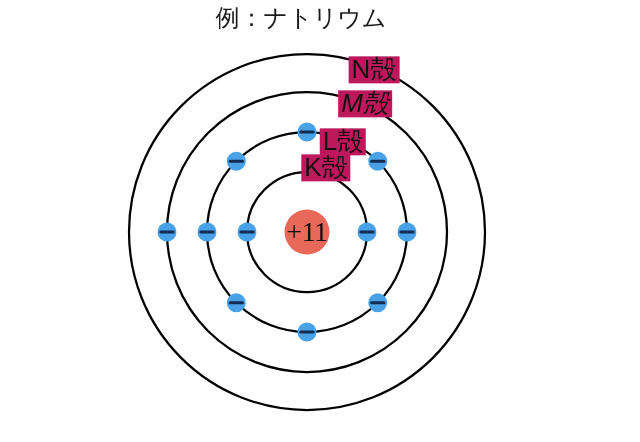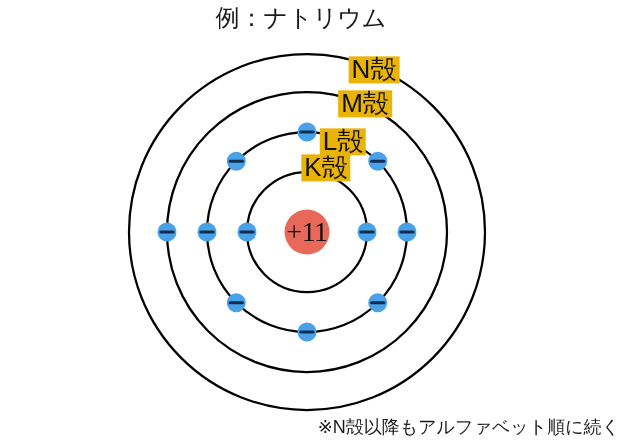--- a/index.html
+++ b/index.html
@@ -8,21 +8,21 @@
     font-family:"Liberation Sans","DejaVu Sans",sans-serif;color:#111;
   }
   .title{
     position:absolute;top:2px;left:301px;transform:translateX(-50%);
     font-size:24px;font-weight:500;white-space:nowrap;color:#1a1a1a;
   }
   svg.atom{position:absolute;left:0;top:0;}
   .orbit{fill:none;stroke:#000;stroke-width:2.25px;}
   .shell-label{
     position:absolute;transform:translate(-50%,-50%);
-    background:#eab308;padding:0 3px;line-height:1.05;
+    background:#be185d;padding:0 3px;line-height:1.05;
     font-size:26px;color:#111;white-space:nowrap;
   }
   .nucleus-text{
     font-family:"Liberation Serif","DejaVu Serif",serif;
     font-size:28px;fill:#111;text-anchor:middle;letter-spacing:-0.5px;
   }
   .note{
     position:absolute;right:8px;bottom:3px;
     font-size:18px;color:#1a1a1a;white-space:nowrap;
   }
@@ -89,19 +89,18 @@
       </g>
     <g>
       <circle id="nucleus" cx="307" cy="232" r="22.5" fill="#e8695a"></circle>
       <text id="nucleus-label" class="nucleus-text" dy="9" x="307" y="232">+11</text>
     </g>
   </svg>
 
   <div id="shell-labels">
       <div class="shell-label" style="left: 326px; top: 168px;">K殻</div>
       <div class="shell-label" style="left: 343px; top: 142px; text-align: center;">L殻</div>
-      <div class="shell-label" style="left: 365px; top: 104px;">M殻</div>
+      <div class="shell-label" style="left: 365px; top: 104px; font-style: italic;">M殻</div>
       <div class="shell-label" style="left: 374px; top: 70px;">N殻</div>
     </div>
 
-  <div class="note">※N殻以降もアルファベット順に続く</div>
 
 </div>
 
 </body></html>

